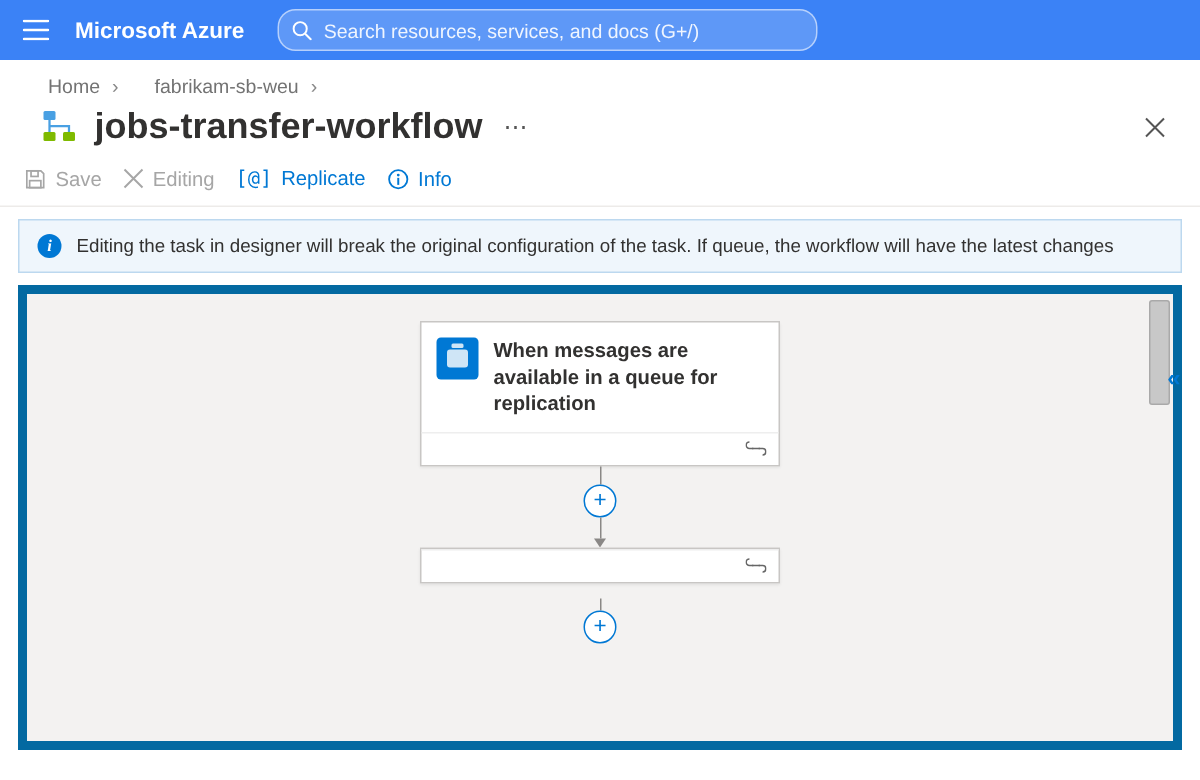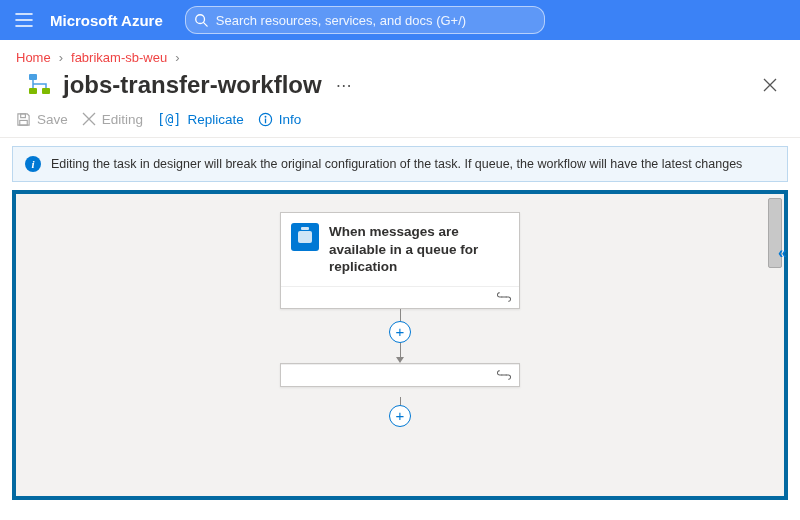--- a/index.html
+++ b/index.html
@@ -10,43 +10,43 @@
   .hamburger { width: 48px; height: 40px; display:flex; align-items:center; justify-content:center; cursor:pointer; }
   .hamburger svg { stroke:#fff; }
   .brand { font-size: 15px; font-weight: 600; padding: 0 14px 0 2px; white-space: nowrap; }
   .searchwrap { flex: 0 0 360px; height: 28px; background: rgba(255,255,255,0.18); border: 1px solid rgba(255,255,255,0.55); border-radius: 12px; display:flex; align-items:center; padding:0 8px; margin-left: 8px; }
   .searchwrap svg { stroke:#fff; flex:0 0 auto; }
   .searchwrap input { flex:1; background:transparent; border:none; outline:none; color:#fff; font-size:13px; padding-left:8px; }
   .searchwrap input::placeholder { color: rgba(255,255,255,0.9); }
 
   
   .breadcrumb { display:flex; align-items:center; gap:8px; padding: 10px 16px 0 16px; font-size: 13px; }
-  .breadcrumb a { color:#ef4444; text-decoration:none; }
+  .breadcrumb a { color:#737373; text-decoration:none;margin-left:16px; }
   .breadcrumb .sep { color:#888; }
 
   
   .titlewrap { display:flex; align-items:center; padding: 6px 16px 8px 25px; }
   .titlewrap .resicon { width:28px; height:28px; margin-right: 10px; display:flex; align-items:center; justify-content:center; }
   .titlewrap h1 { font-size: 24px; font-weight: 600; color:#323130; }
   .titlewrap .dots { margin-left: 14px; color:#555; letter-spacing:1px; cursor:pointer; }
   .titlewrap .spacer { flex:1; }
   .titlewrap .close { width:28px; height:28px; display:flex; align-items:center; justify-content:center; cursor:pointer; color:#555; }
 
   
   .toolbar { display:flex; align-items:center; gap: 14px; padding: 4px 16px 10px 16px; font-size: 13.5px; color:#605e5c; border-bottom:1px solid #edebe9; }
-  .toolbar .tbtn { display:flex; align-items:center; gap:6px; cursor:pointer; }
+  .toolbar .tbtn { display:flex; gap:6px; cursor:pointer; }
   .toolbar .tbtn.disabled { color:#a6a6a6; }
   .toolbar .accent { color:#0078d4; }
 
   
   .banner { margin: 8px 12px 8px 12px; background:#eff6fc; border:1px solid #bcd8ef; padding: 9px 12px; display:flex; align-items:center; gap:10px; font-size:12.5px; color:#323130; }
   .banner .bicon { width:16px; height:16px; border-radius:50%; background:#0078d4; color:#fff; display:flex; align-items:center; justify-content:center; font-family: Georgia, serif; font-style: italic; font-size:11px; font-weight:700; }
 
   
-  .canvaswrap { position:relative; margin: 0 12px 0 12px; height: 310px; background:#f3f2f1; border:4px solid #0369a1; }
+  .canvaswrap { position:relative; margin: 0 12px 0 12px; height: 310px; background:#f3f2f1; border:6px solid #0369a1; }
   .canvasinner { position:absolute; inset:0; overflow:hidden; display:flex; flex-direction:column; align-items:center; padding-top: 18px; }
   .scrolltrack { position:absolute; right:2px; top:2px; bottom:2px; width:14px; }
   .scrollthumb { position:absolute; left:0; right:0; top:2px; height:70px; background:#c8c8c8; border:1px solid #a9a9a9; border-radius:2px; }
   .chevrons { position:absolute; right:-2px; top: 14px; color:#0078d4; font-size:16px; font-weight:700; letter-spacing:-5px; cursor:pointer; padding:4px; }
 
   
   .card { width: 240px; background:#fff; border:1px solid #c8c6c4; box-shadow: 0 1px 2px rgba(0,0,0,0.08); }
   .card .chead { display:flex; align-items:flex-start; gap:10px; padding:10px 10px 10px 10px; }
   .card .cicon { width:28px; height:28px; border-radius:3px; background:#0078d4; display:flex; align-items:center; justify-content:center; flex:0 0 auto; }
   .card .cicon .inner { width:14px; height:12px; background:#cfe5f6; border-radius:2px; position:relative; }

